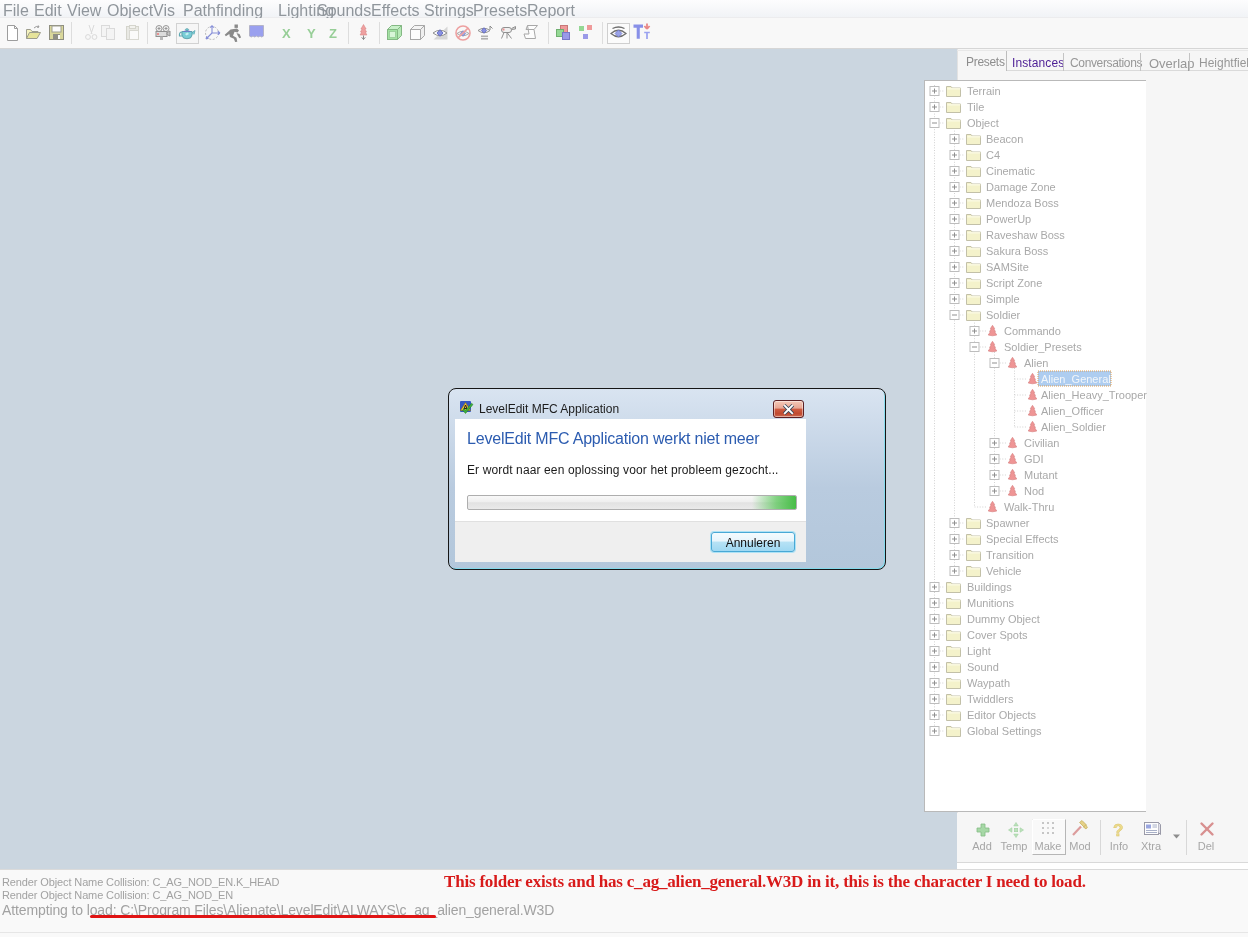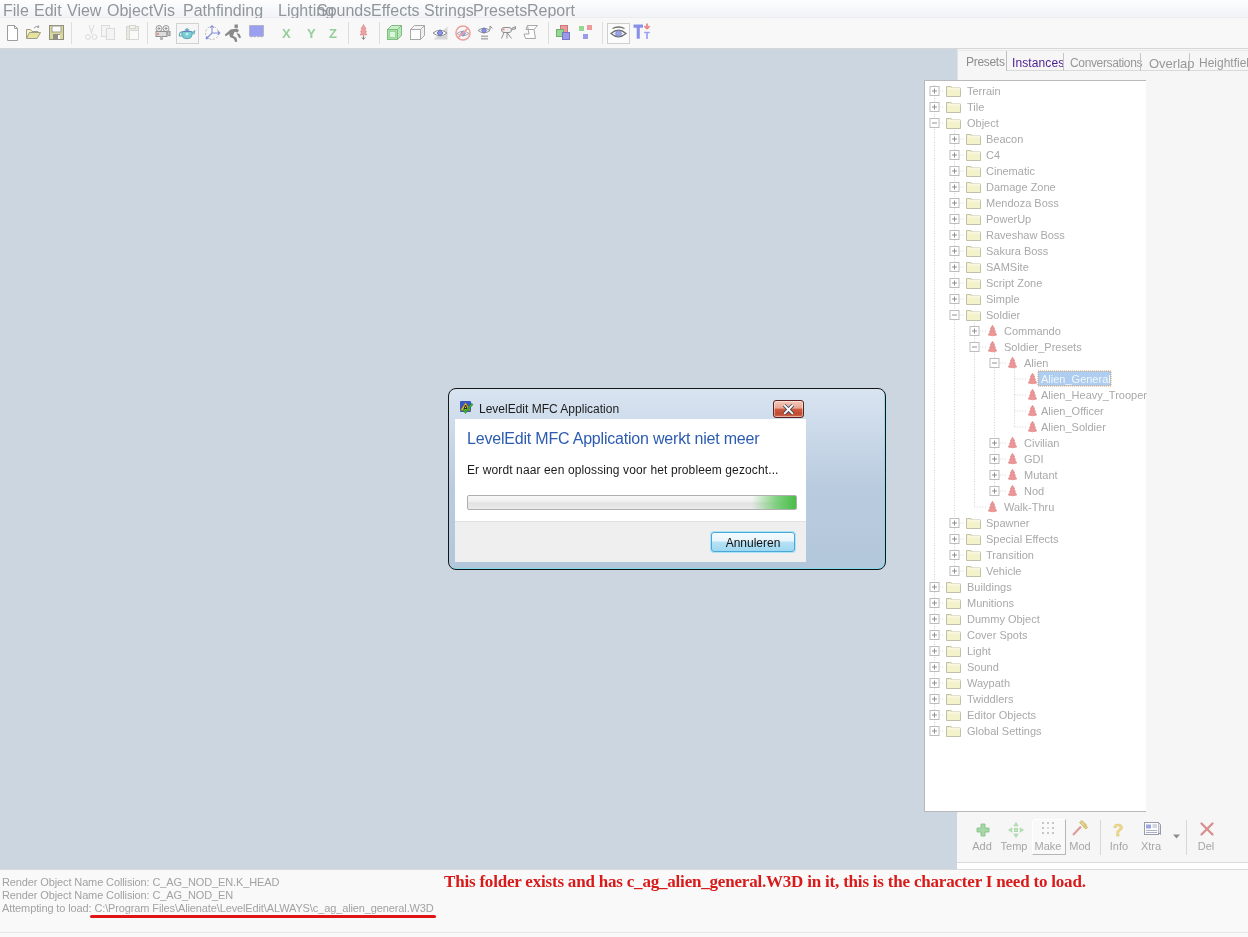--- a/index.html
+++ b/index.html
@@ -471,21 +471,21 @@
     <text x="249" y="37">Del</text>
   </g>
 </svg>
 </div>
 <div class="abs" style="left:957px;top:862px;width:291px;height:1px;background:#d9d9d9;"></div>
 
 <div class="abs" style="left:0;top:869px;width:1248px;height:68px;background:#f9f9f9;border-top:1px solid #dadada;"></div>
 <div class="abs" style="left:0;top:932px;width:1248px;height:1px;background:#e6e6e6;"></div>
 <span class="abs" style="left:2px;top:876px;font-size:11px;letter-spacing:-0.12px;color:#a2a2a2;">Render Object Name Collision: C_AG_NOD_EN.K_HEAD</span>
 <span class="abs" style="left:2px;top:889px;font-size:11px;letter-spacing:-0.12px;color:#a2a2a2;">Render Object Name Collision: C_AG_NOD_EN</span>
-<span class="abs" style="left:2px;top:902px;font-size:11px;letter-spacing:-0.12px;color:#a2a2a2;">Attempting to load: C:\Program Files\Alienate\LevelEdit\ALWAYS\c_ag_alien_general.W3D</span>
+<span class="abs" style="left:2px;top:902px;font-size:14px;letter-spacing:-0.12px;color:#a2a2a2;">Attempting to load: C:\Program Files\Alienate\LevelEdit\ALWAYS\c_ag_alien_general.W3D</span>
 <div class="abs" style="left:90px;top:915px;width:346px;height:3px;background:#e01414;border-radius:2px;"></div>
 <span class="abs" style="left:444px;top:872px;font-family:'Liberation Serif',serif;font-weight:bold;font-size:17px;color:#d81a1a;letter-spacing:-0.2px;">This folder exists and has c_ag_alien_general.W3D in it, this is the character I need to load.</span>
 
 <div class="abs" id="dlg" style="left:448px;top:388px;width:438px;height:182px;border:1px solid #161616;border-radius:8px;background:linear-gradient(#d9e4f1,#b9cbdf 55%,#b3c7db);box-shadow:inset -1px -1px 0 rgba(120,222,240,0.8);">
 
   <svg class="abs" style="left:10px;top:11px;" width="17" height="17" viewBox="0 0 17 17">
     <rect x="1" y="1" width="11" height="11" rx="1" fill="#3457c4"></rect>
     <polygon points="6.5,2.5 11.5,10.5 1.5,10.5" fill="#f4c83a" stroke="#8a6a10" stroke-width="0.6"></polygon>
     <text x="6.5" y="9.5" font-size="7" font-weight="bold" text-anchor="middle" fill="#222">A</text>
     <path d="M3.5 10 L6.5 13.5 L14 4.5 L12.5 3.2 L6.6 10.3 L5 8.6 Z" fill="#3fae3f" stroke="#1c7a1c" stroke-width="0.5"></path>

